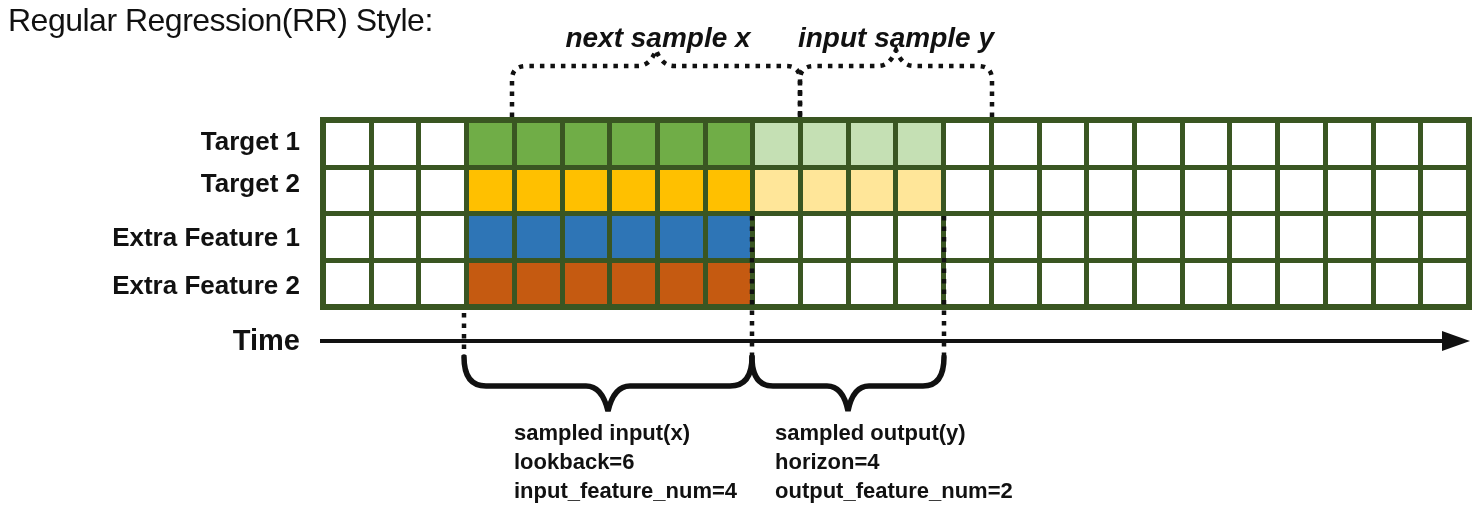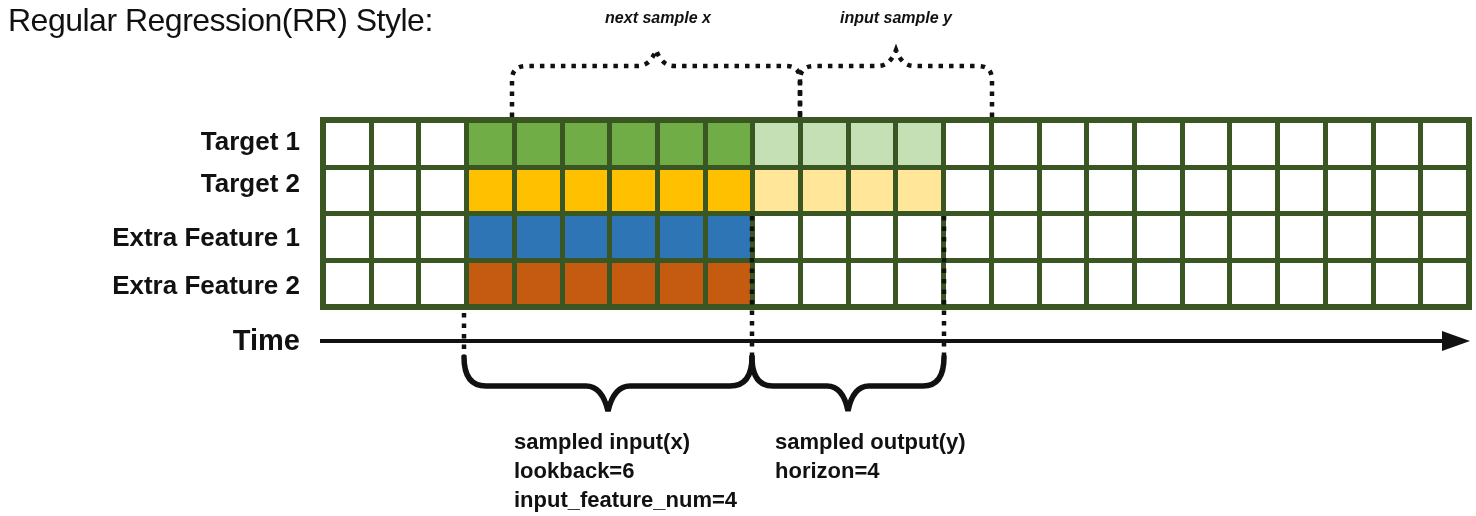--- a/index.html
+++ b/index.html
@@ -22,24 +22,24 @@
     display:grid;grid-template-rows:repeat(4,1fr);grid-template-columns:repeat(24,1fr);
     gap:5px;
   }
   .cell{background:#ffffff;}
   .time-label{
     position:absolute;left:0;top:316px;width:300px;height:48px;line-height:48px;
     text-align:right;font-size:29px;font-weight:700;
   }
   .overlay{position:absolute;left:0;top:0;pointer-events:none;}
   .brace-label{
-    position:absolute;top:9px;transform:translateX(-50%);
-    font-size:16px;font-style:italic;font-weight:700;white-space:nowrap;
+    position:absolute;top:22px;transform:translateX(-50%);
+    font-size:28px;font-style:italic;font-weight:700;white-space:nowrap;
   }
-  .note{position:absolute;top:427px;font-size:22px;font-weight:700;}
+  .note{position:absolute;top:418px;font-size:22px;font-weight:700;}
   .note div{line-height:29px;white-space:nowrap;}
 </style>
 </head>
 <body>
 
 <div class="canvas" style="--ink: #111111; --grid-border: #3A5622;">
 
   <div class="title">Regular Regression(RR) Style:</div>
 
   <div class="row-label" style="top:117px">Target 1</div>
@@ -170,15 +170,16 @@
   <div class="brace-label" style="left:896px">input sample y</div>
 
   <div class="note" style="left:514px">
     <div>sampled input(x)</div>
     <div>lookback=6</div>
     <div>input_feature_num=4</div>
   </div>
   <div class="note" style="left:775px">
     <div>sampled output(y)</div>
     <div>horizon=4</div>
+    <div>output_feature_num=2</div>
   </div>
 
 </div>
 
 </body></html>

